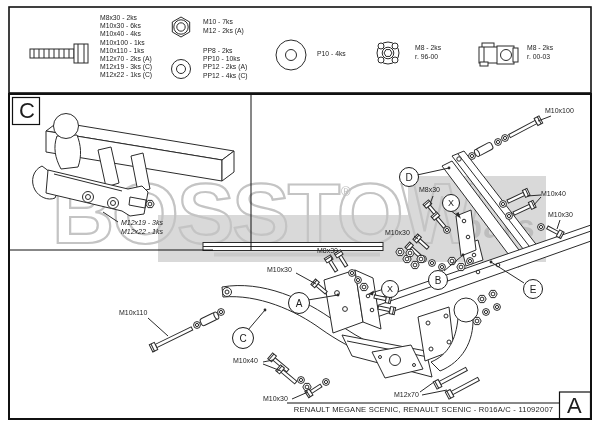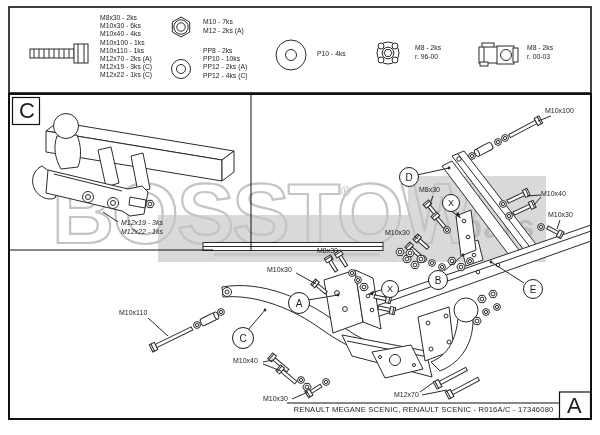--- a/index.html
+++ b/index.html
@@ -324,15 +324,15 @@
   <div class="dlbl" style="left:394px;top:391px;">M12x70</div>
 
   <div class="callout" style="left:288px;top:292px;width:20px;height:20px;">A</div>
   <div class="callout" style="left:428px;top:270px;width:18px;height:18px;">B</div>
   <div class="callout" style="left:232px;top:327px;width:20px;height:20px;">C</div>
   <div class="callout" style="left:399px;top:167px;width:18px;height:18px;">D</div>
   <div class="callout" style="left:523px;top:279px;width:18px;height:18px;">E</div>
   <div class="callout" style="left:442px;top:194px;width:16px;height:16px;font-size:9px;">X</div>
   <div class="callout" style="left:381px;top:280px;width:16px;height:16px;font-size:9px;">X</div>
 
-  <div class="title-text" style="left:288px;top:405px;width:271px;">RENAULT MEGANE SCENIC, RENAULT SCENIC - R016A/C - 17346080</div>
+  <div class="title-text" style="left:288px;top:405px;width:271px;">RENAULT MEGANE SCENIC, RENAULT SCENIC - R016A/C - 11092007</div>
 
 </div>
 
 </body></html>

